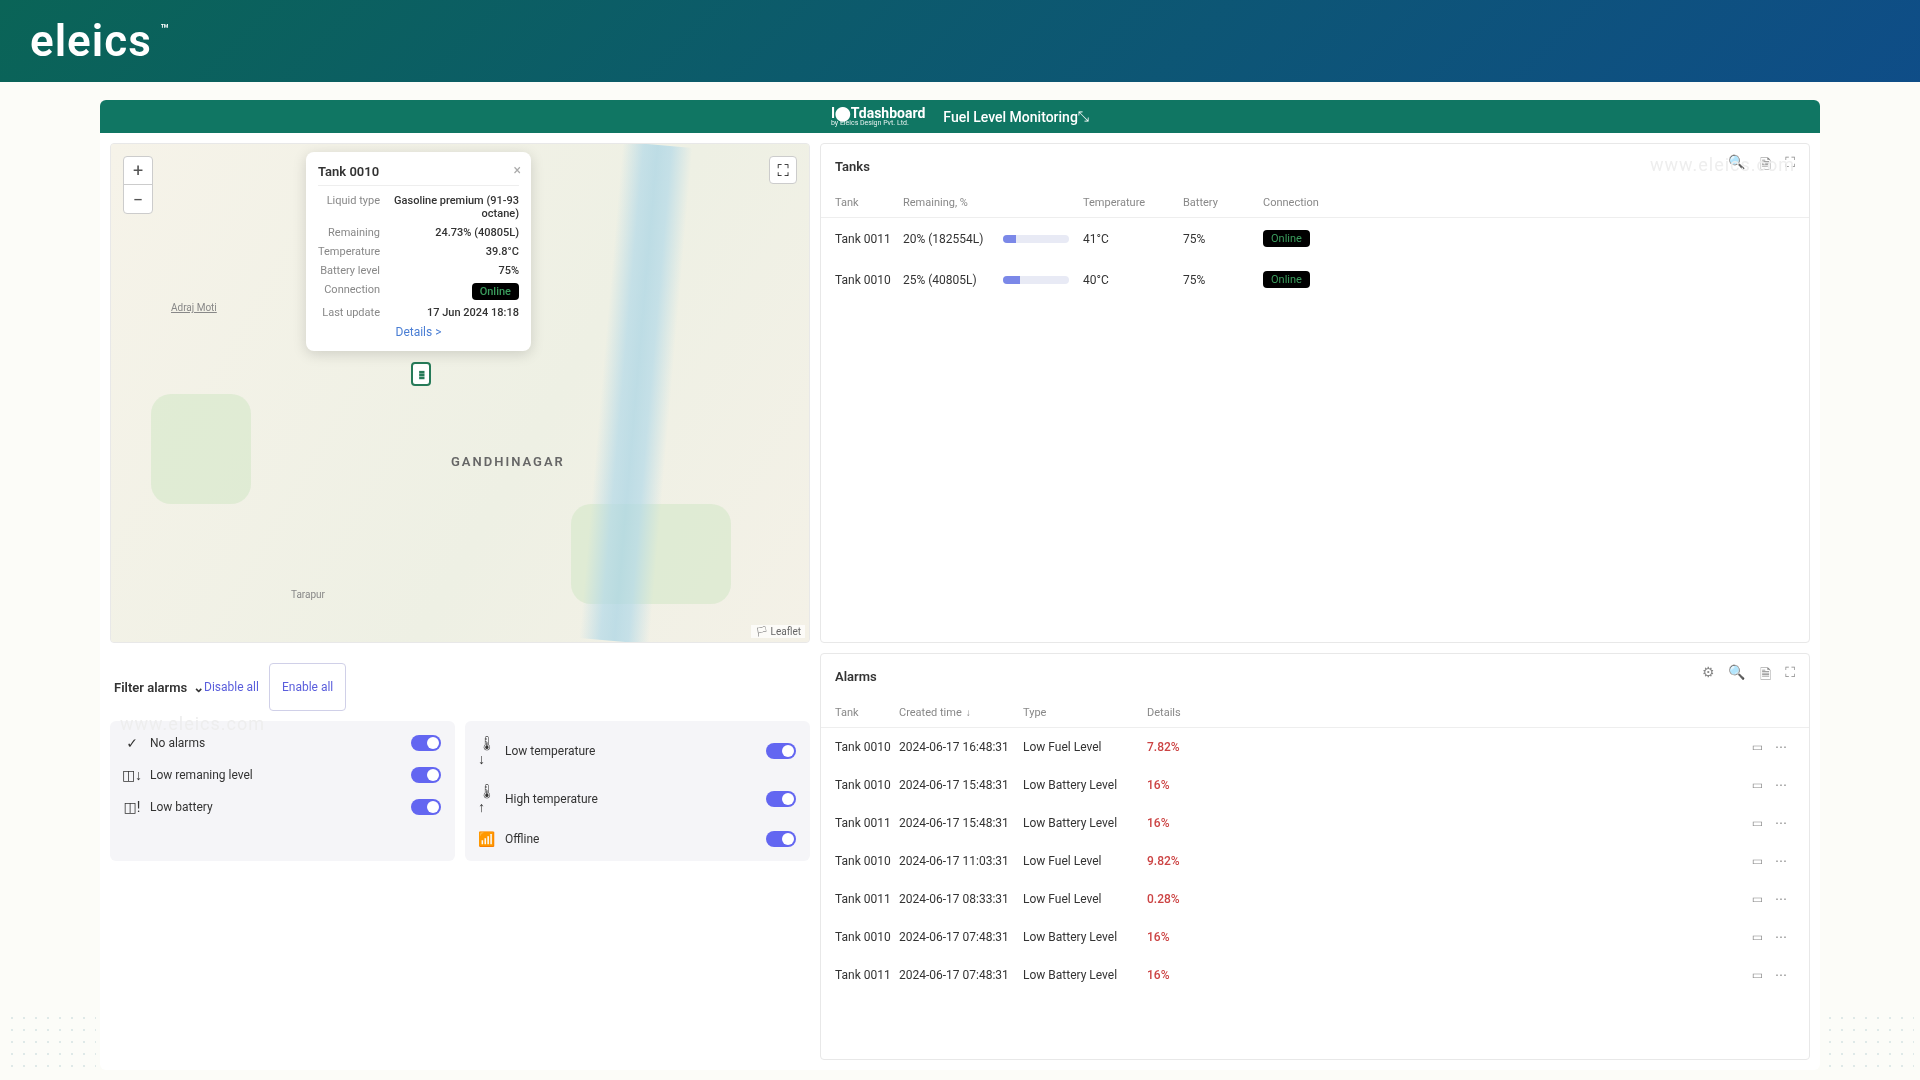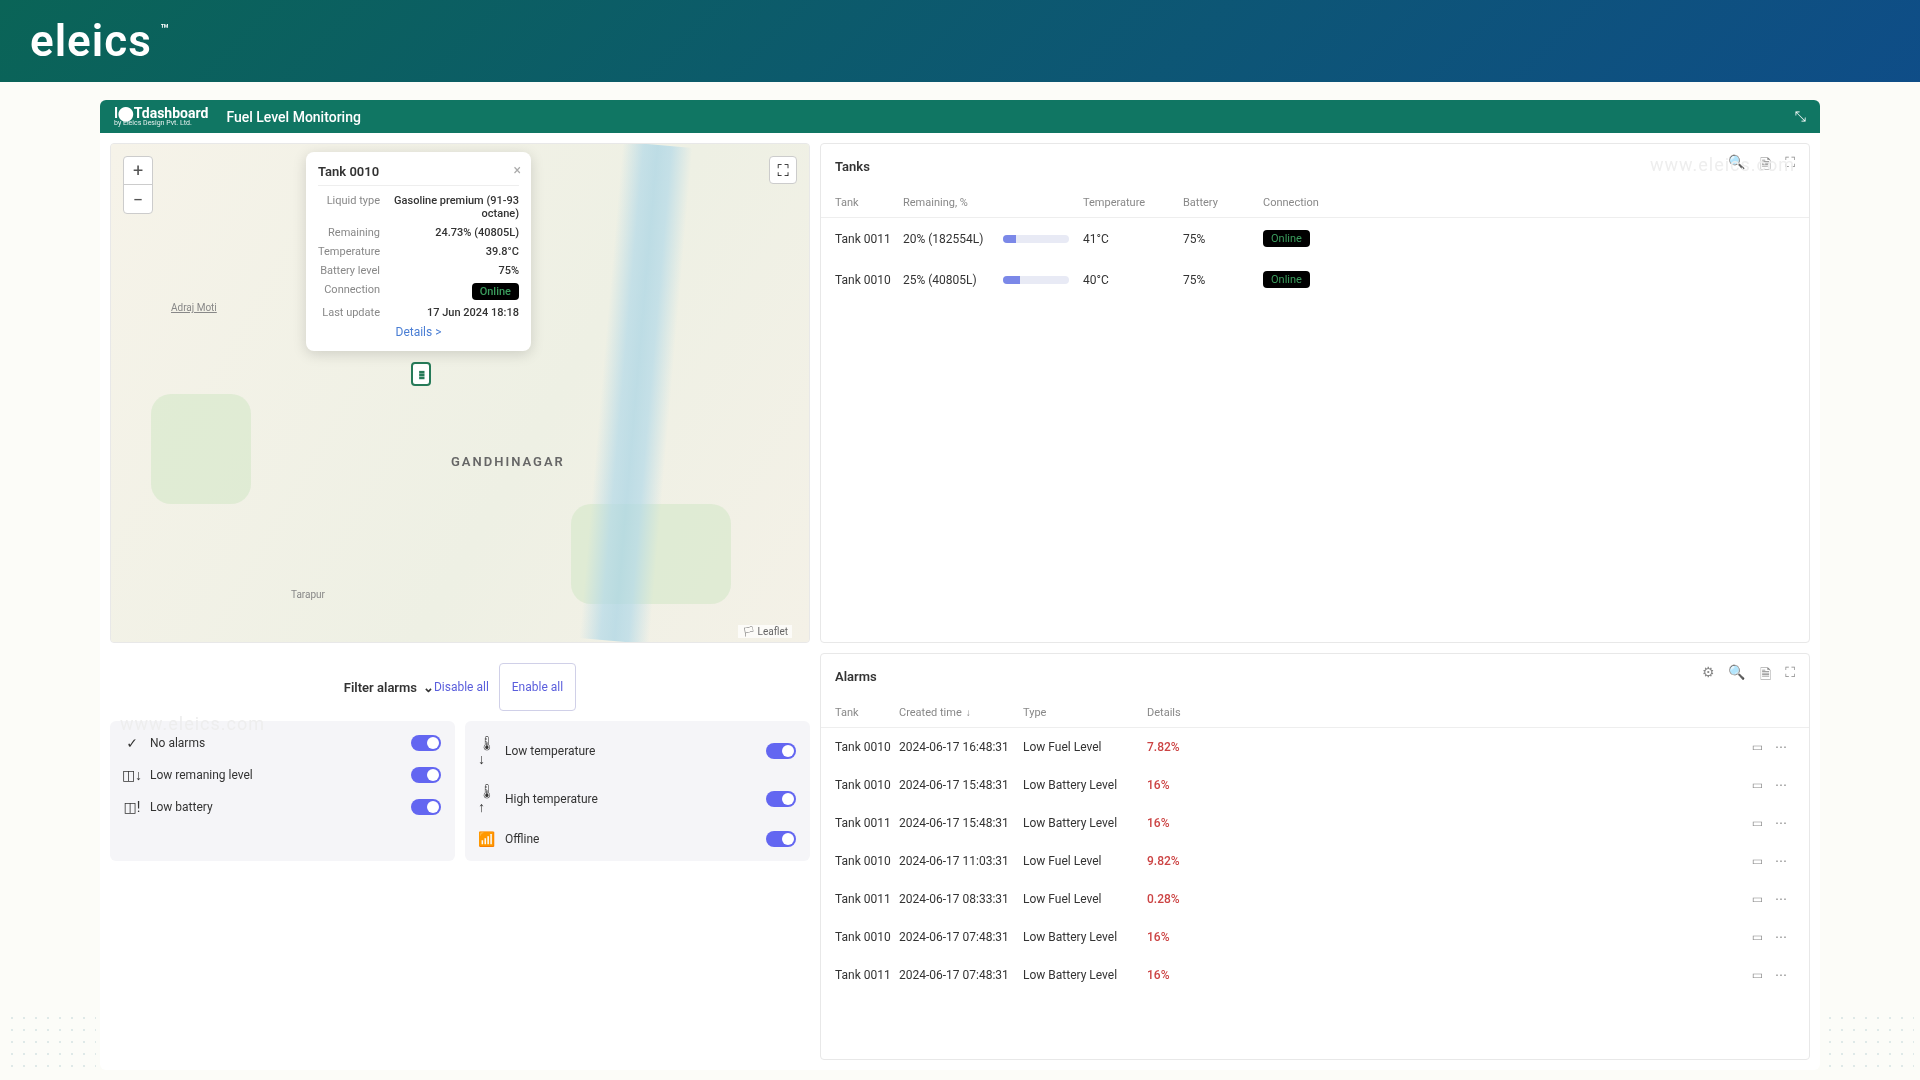--- a/index.html
+++ b/index.html
@@ -3,54 +3,54 @@
 <meta charset="utf-8">
 <style>
 * { margin: 0; padding: 0; box-sizing: border-box; font-family: -apple-system, BlinkMacSystemFont, 'Segoe UI', Roboto, sans-serif; }
 body { background: linear-gradient(135deg, #0a6457, #0f4c8a 70%, #1046a0); width: 1920px; height: 1080px; overflow: hidden; position: relative; }
 .page-header { height: 82px; display: flex; align-items: center; justify-content: space-between; padding: 0 30px; }
 .page-title { color: #fff; font-size: 48px; font-weight: 700; }
 .brand-logo { color: #fff; font-size: 44px; font-weight: 600; letter-spacing: 1px; position: relative; }
 .brand-tm { font-size: 14px; position: absolute; top: 6px; right: -18px; }
 .main-content { background: #fcfcf8; padding: 18px 100px 10px 100px; height: calc(100% - 82px); }
 .dashboard { background: #fff; border-radius: 6px; overflow: hidden; height: 100%; display: flex; flex-direction: column; }
-.dashboard-bar { background: #107663; height: 33px; display: flex; align-items: center; padding: 0 14px; color: #fff; justify-content: space-between; }
+.dashboard-bar { background: #107663; height: 33px; display: flex; align-items: center; padding: 0 14px; color: #fff; justify-content: center; }
 .dashboard-bar-left { display: flex; align-items: center; gap: 18px; }
 .dash-logo { font-size: 14px; font-weight: 700; display: flex; flex-direction: column; line-height: 1; }
 .dash-logo-sub { font-size: 7px; font-weight: 400; opacity: 0.9; }
 .dash-title { font-size: 14px; font-weight: 500; }
 .collapse-icon { cursor: pointer; font-size: 14px; }
 .panels { display: grid; grid-template-columns: 700px 1fr; grid-template-rows: 500px 150px 1fr; gap: 10px; padding: 10px; flex: 1; overflow: hidden; }
 .panel { background: #fff; border-radius: 4px; position: relative; display: flex; flex-direction: column; }
 .map-panel { grid-row: 1; grid-column: 1; border: 1px solid #e8e8e8; position: relative; background: #f5f3ee; overflow: hidden; }
 .map-body { flex: 1; position: relative; background: linear-gradient(120deg, #f6f3e9 0%, #eef0e4 60%, #f4f1e7 100%); }
 .map-label-city { position: absolute; font-size: 13px; font-weight: 600; color: #666; letter-spacing: 2px; }
 .map-label-small { position: absolute; font-size: 10px; color: #888; }
 .river { position: absolute; width: 70px; height: 100%; left: 490px; top: 0; background: linear-gradient(90deg, transparent, #b3d9e8 30%, #a8d4e5 50%, #b3d9e8 70%, transparent); opacity: 0.7; transform: rotate(5deg); }
 .park { position: absolute; background: #d4e8c8; opacity: 0.6; border-radius: 20px; }
 .zoom-controls { position: absolute; top: 12px; left: 12px; background: #fff; border-radius: 4px; border: 1px solid #ccc; display: flex; flex-direction: column; z-index: 10; }
 .zoom-btn { width: 28px; height: 28px; display: flex; align-items: center; justify-content: center; cursor: pointer; font-size: 18px; color: #555; }
 .zoom-btn:first-child { border-bottom: 1px solid #ccc; }
 .fullscreen-btn { position: absolute; top: 12px; right: 12px; width: 28px; height: 28px; background: #fff; border: 1px solid #ccc; border-radius: 4px; display: flex; align-items: center; justify-content: center; cursor: pointer; z-index: 10; }
-.leaflet-attr { position: absolute; bottom: 4px; right: 17px; font-size: 10px; color: #666; background: rgba(255,255,255,0.7); padding: 1px 4px; }
+.leaflet-attr { position: absolute; bottom: 4px; right: 4px; font-size: 10px; color: #666; background: rgba(255,255,255,0.7); padding: 1px 4px; }
 .marker { position: absolute; width: 20px; height: 24px; left: 300px; top: 218px; border: 2px solid #267a58; border-radius: 4px; background: #fff; display: flex; align-items: center; justify-content: center; z-index: 15; cursor: pointer; }
 .marker::after { content: '▮▮▮'; font-size: 7px; line-height: 1; color: #267a58; letter-spacing: -1px; transform: rotate(90deg); }
 .popup { position: absolute; left: 195px; top: 8px; width: 225px; background: #fff; border-radius: 8px; box-shadow: 0 3px 14px rgba(0,0,0,0.15); padding: 12px; z-index: 20; }
 .popup::after { content: ''; position: absolute; bottom: -8px; left: 50%; margin-left: -8px; border: 8px solid transparent; border-top-color: #fff; }
 .popup-title { font-size: 13px; font-weight: 600; color: #333; margin-bottom: 6px; }
 .popup-close { position: absolute; right: 10px; top: 10px; font-size: 14px; color: #aaa; cursor: pointer; }
 .popup-hr { border: none; border-top: 1px solid #eee; margin: 4px 0 8px; }
 .popup-row { display: flex; font-size: 11px; margin-bottom: 6px; gap: 8px; text-align: right; }
 .popup-label { width: 62px; color: #888; flex-shrink: 0; }
 .popup-value { color: #333; font-weight: 500; flex: 1; }
 .badge-online { background: #000000; color: #3a9b5c; padding: 2px 8px; border-radius: 4px; font-size: 11px; display: inline-block; }
 .popup-details { text-align: center; margin-top: 6px; font-size: 12px; }
 .popup-details a { color: #4a7ed4; text-decoration: none; cursor: pointer; }
 .filter-panel { grid-row: 2 / span 2; grid-column: 1; padding: 10px 0; display: flex; flex-direction: column; }
-.filter-header { display: flex; justify-content: center; align-items: center; padding: 0 4px 10px; }
+.filter-header { display: flex; justify-content: flex-start; align-items: center; padding: 0 4px 10px; }
 .filter-title { font-size: 13px; font-weight: 600; color: #333; display: flex; align-items: center; gap: 6px; cursor: pointer; }
 .filter-actions { display: flex; gap: 10px; align-items: center; }
 .link-btn { font-size: 12px; color: #5a5edc; cursor: pointer; }
 .btn-outline { font-size: 12px; color: #5a5edc; padding: 16px 12px; border: 1px solid #d0d0e8; border-radius: 4px; cursor: pointer; }
 .filter-grid { display: grid; grid-template-columns: 1fr 1fr; gap: 10px; }
 .filter-col { background: #f5f5f8; border-radius: 6px; padding: 6px 14px; }
 .filter-row { display: flex; align-items: center; justify-content: space-between; padding: 8px 0; }
 .filter-row-left { display: flex; align-items: center; gap: 10px; font-size: 12px; color: #333; }
 .filter-icon { width: 16px; display: flex; justify-content: center; font-size: 14px; color: #333; }
 .toggle { width: 30px; height: 16px; background: #6366f1; border-radius: 10px; position: relative; cursor: pointer; }

